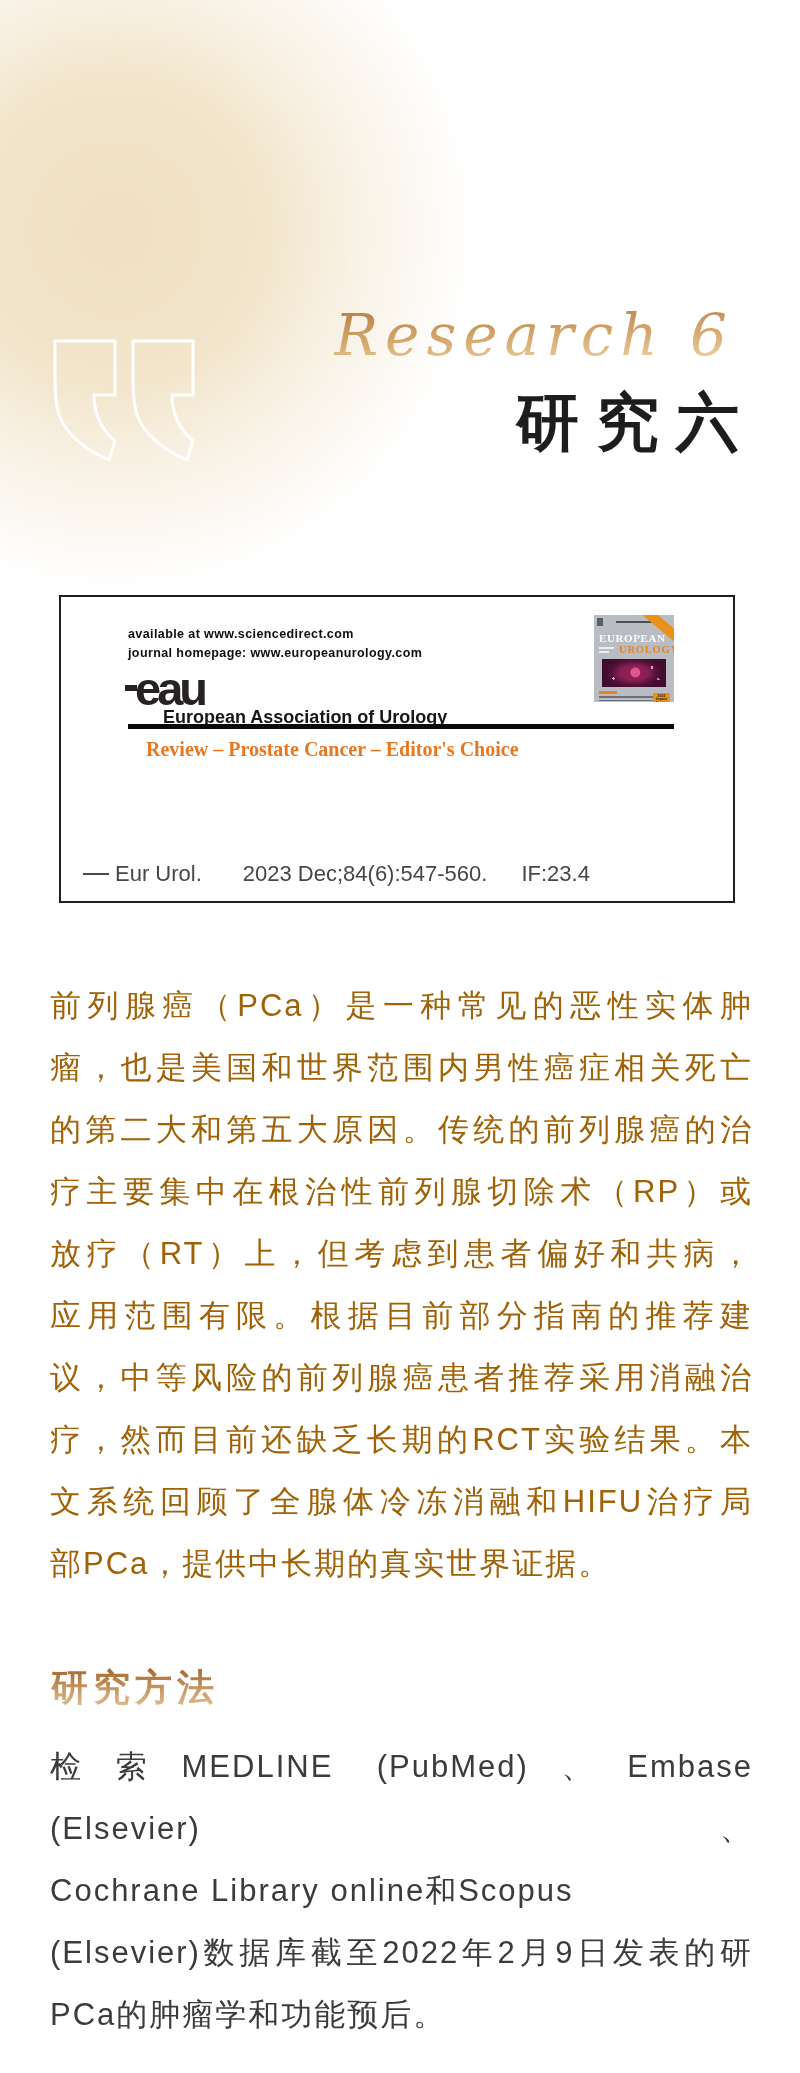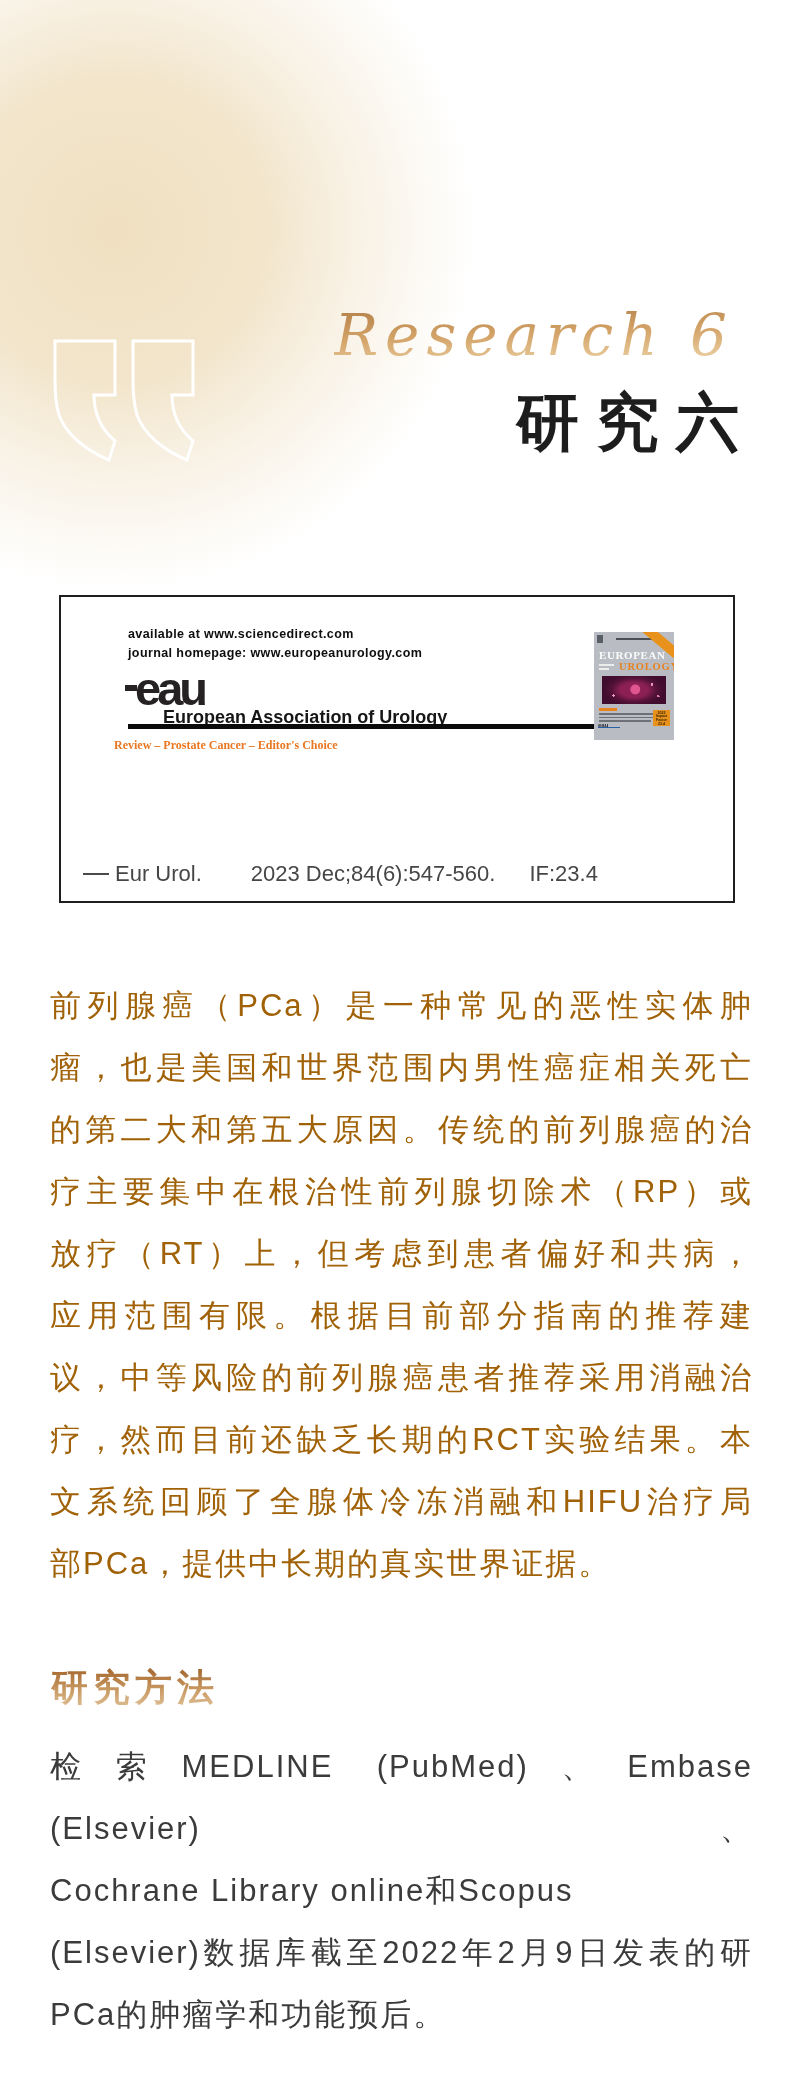--- a/index.html
+++ b/index.html
@@ -25,32 +25,32 @@
   .card .avail{position:absolute;left:67px;top:30px;font-size:12.5px;font-weight:700;
         letter-spacing:.4px;color:#0e0e0e;line-height:15px;}
   .card .homepage{position:absolute;left:67px;top:49px;font-size:12.5px;font-weight:700;
         letter-spacing:.4px;color:#0e0e0e;line-height:15px;}
   .card .eau-logo{position:absolute;left:64px;top:70px;font-size:47px;font-weight:800;
         letter-spacing:-4px;color:#262223;line-height:44px;}
   .card .eau-logo:before{content:"";display:inline-block;width:12px;height:6px;background:#262223;
         vertical-align:14px;margin-right:-2px;}
   .card .eau-name{position:absolute;left:66px;top:110px;font-size:18px;font-weight:700;color:#161616;padding-left:36px;}
   .card .black-bar{position:absolute;left:67px;top:127px;width:546px;height:5px;background:#0b0b0b;}
-  .card .review{position:absolute;left:53px;top:141px;font-family:"Liberation Serif","DejaVu Serif",serif;
-        font-weight:700;font-size:12px;color:#e87722;text-align:center;}
+  .card .review{position:absolute;left:85px;top:141px;font-family:"Liberation Serif","DejaVu Serif",serif;
+        font-weight:700;font-size:20px;color:#e87722;text-align:center;}
   .card .paper-title{position:absolute;left:67px;top:167px;width:565px;
         font-family:"Liberation Serif","DejaVu Serif",serif;font-weight:700;
         font-size:19.5px;line-height:24.3px;color:#121212;letter-spacing:-.1px;}
   .card .citation{position:absolute;left:22px;top:264px;display:flex;align-items:baseline;
         font-size:22px;color:#464646;white-space:nowrap;}
   .cite-dash{width:26px;height:0;border-top:2px solid #4a4a4a;align-self:center;margin-right:6px;}
   .cite-journal{margin-right:41px;}
-  .cite-date{margin-right:34px;margin-left:8px;}
+  .cite-date{margin-right:34px;}
   
-  .cover{position:absolute;left:533px;top:35px;width:80px;height:108px;background:#b9bdc3;overflow:hidden;}
+  .cover{position:absolute;left:533px;top:18px;width:80px;height:87px;background:#b9bdc3;overflow:hidden;}
   .cover .els-mark{position:absolute;left:3px;top:3px;width:6px;height:8px;background:#595f66;}
   .cover .top-line{position:absolute;left:22px;top:6px;width:42px;height:2px;background:#4c5056;}
   .cover .ribbon{position:absolute;right:-14px;top:5px;width:52px;height:10px;background:#e8921c;
         transform:rotate(40deg);}
   .cover .t1{position:absolute;left:5px;top:17px;font-family:"Liberation Serif",serif;font-weight:700;
         font-size:11px;letter-spacing:.6px;color:#fbfbfb;}
   .cover .t2{position:absolute;left:25px;top:29px;font-family:"Liberation Serif",serif;font-weight:700;
         font-size:10.5px;letter-spacing:.8px;color:#e8821c;}
   .cover .sub1{position:absolute;left:5px;top:32px;width:15px;height:1.5px;background:#ececec;}
   .cover .sub2{position:absolute;left:5px;top:36px;width:10px;height:1.5px;background:#ececec;}

